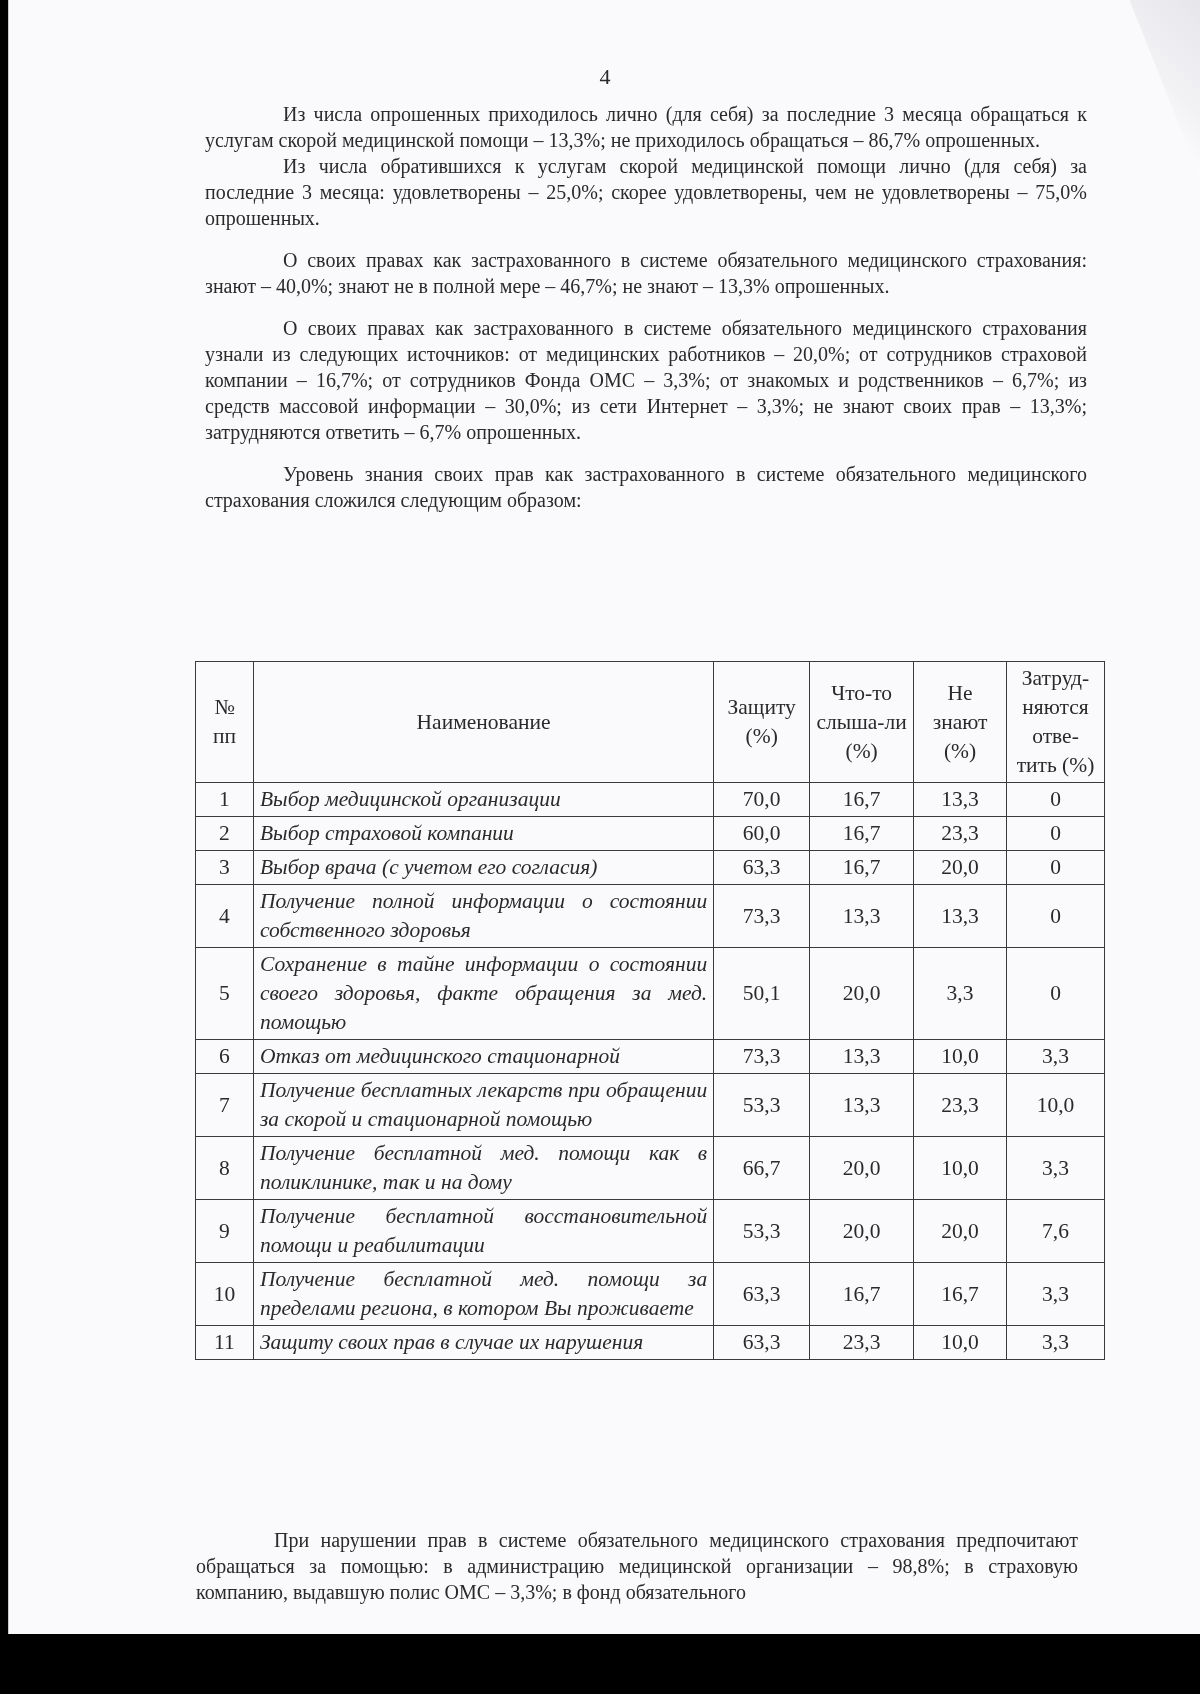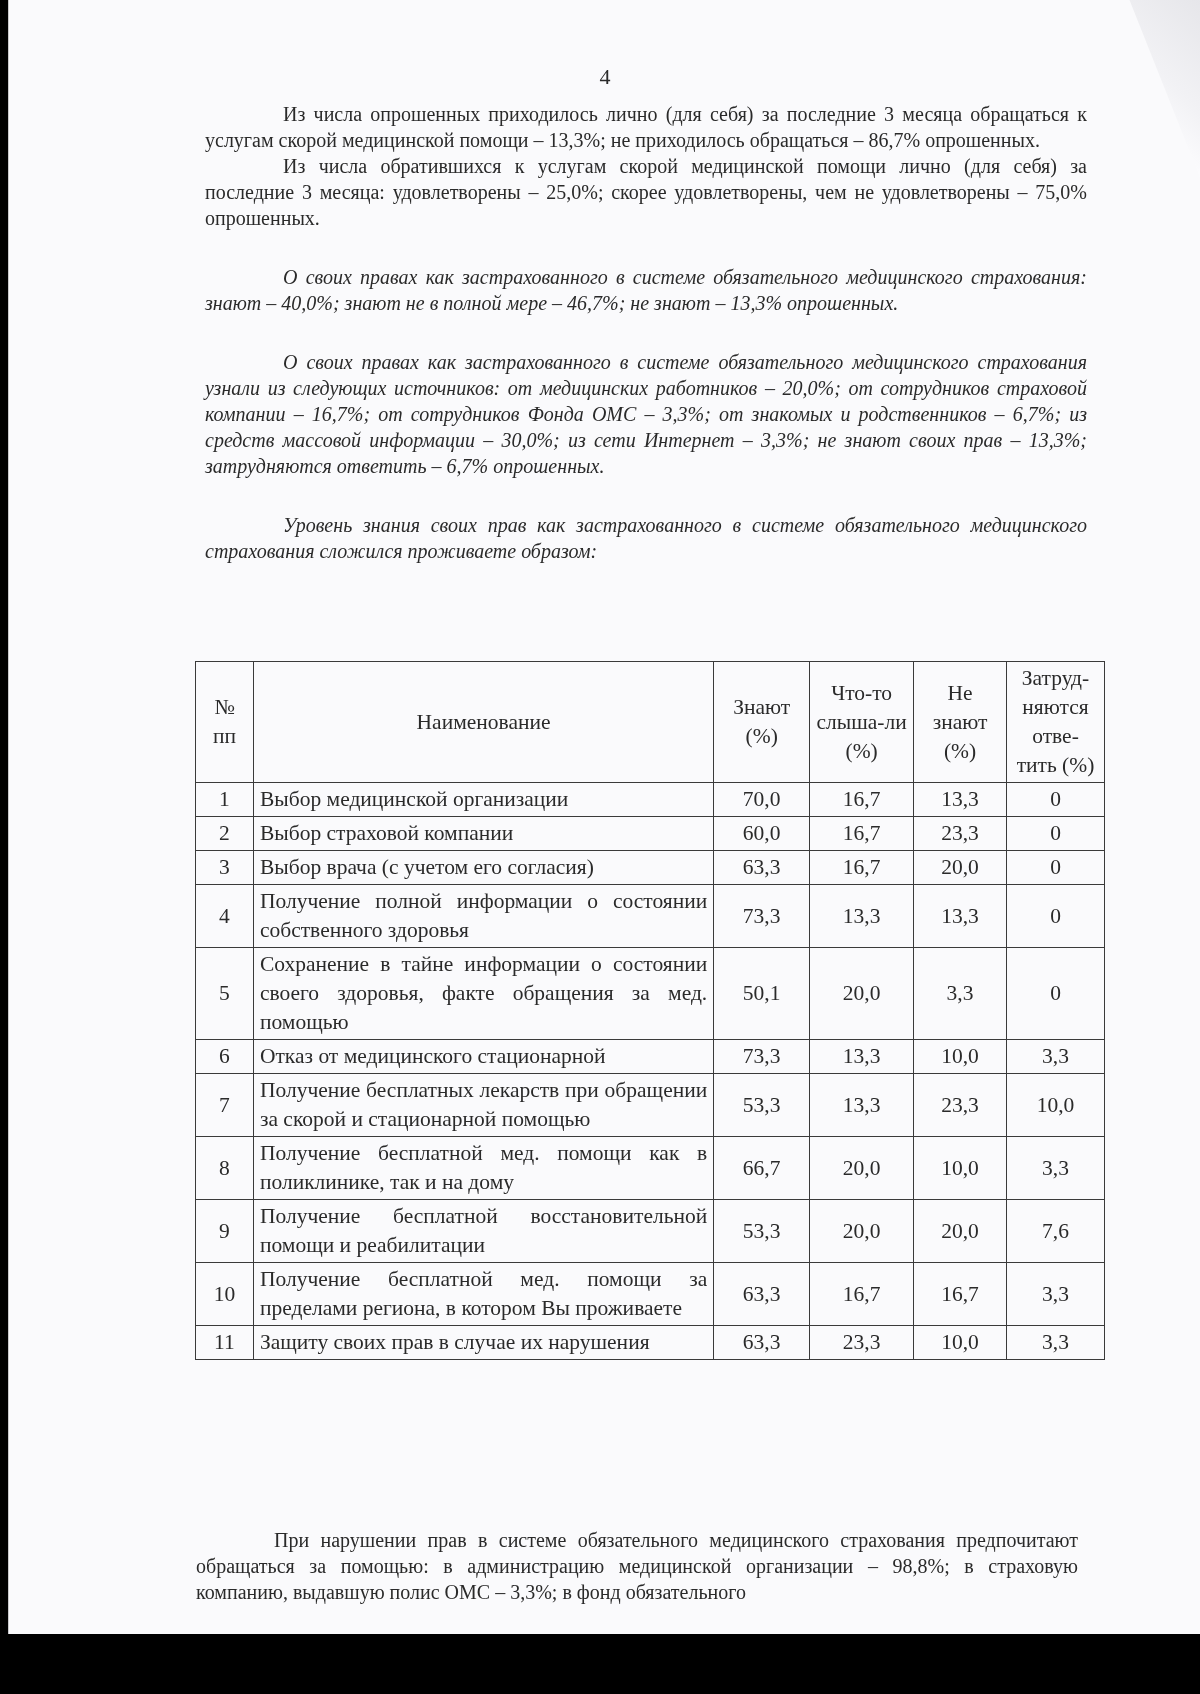--- a/index.html
+++ b/index.html
@@ -22,66 +22,66 @@
   }
   .page-number {
     position: absolute; left: 0; right: 0; top: 64px; text-align: center;
     font-size: 22px;
   }
   .content { position: absolute; left: 196px; top: 101px; width: 882px; }
   p.para {
     margin: 0; font-size: 20px; line-height: 26px; text-align: justify;
     text-indent: 78px;
   }
-  p.gap { margin-top: 33px; font-style: italic; }
+  p.gap { margin-top: 16px; }
   table.t {
     position: absolute; left: 195px; top: 661px; width: 910px;
     border-collapse: collapse; font-size: 21.5px; line-height: 29px;
   }
   table.t th, table.t td {
     border: 1.5px solid #3a3a3a; padding: 2px 6px; vertical-align: middle;
     font-weight: normal;
   }
   table.t th { text-align: center; }
   td.num { text-align: center; }
-  td.name { text-align: justify; }
+  td.name { text-align: justify; font-style: italic; }
   col.c0 { width: 58px; } col.c1 { width: 461px; } col.c2 { width: 96px; }
   col.c3 { width: 104px; } col.c4 { width: 93px; } col.c5 { width: 98px; }
   .bottom { position: absolute; left: 196px; top: 1527px; width: 882px; }
 </style>
 </head>
 <body>
 
 <div class="page">
   <div class="corner"></div>
   <div class="page-number">4</div>
 
   <div class="content">
     <p class="para">Из числа опрошенных приходилось лично (для себя) за последние 3 месяца обращаться к услугам скорой медицинской помощи – 13,3%; не приходилось обращаться – 86,7% опрошенных.</p>
     <p class="para">Из числа обратившихся к услугам скорой медицинской помощи лично (для себя) за последние 3 месяца: удовлетворены – 25,0%; скорее удовлетворены, чем не удовлетворены – 75,0% опрошенных.</p>
     <p class="para gap">О своих правах как застрахованного в системе обязательного медицинского страхования: знают – 40,0%; знают не в полной мере – 46,7%; не знают – 13,3% опрошенных.</p>
     <p class="para gap">О своих правах как застрахованного в системе обязательного медицинского страхования узнали из следующих источников: от медицинских работников – 20,0%; от сотрудников страховой компании – 16,7%; от сотрудников Фонда ОМС – 3,3%; от знакомых и родственников – 6,7%; из средств массовой информации – 30,0%; из сети Интернет – 3,3%; не знают своих прав – 13,3%; затрудняются ответить – 6,7% опрошенных.</p>
-    <p class="para gap">Уровень знания своих прав как застрахованного в системе обязательного медицинского страхования сложился проживаете образом:</p>
+    <p class="para gap">Уровень знания своих прав как застрахованного в системе обязательного медицинского страхования сложился следующим образом:</p>
   </div>
 </div>
 
 <table class="t">
   <colgroup>
       <col class="c0">
       <col class="c1">
       <col class="c2">
       <col class="c3">
       <col class="c4">
       <col class="c5">
     </colgroup>
   <thead>
     <tr>
       <th>№ пп</th>
       <th>Наименование</th>
-      <th>Знают (%)</th>
+      <th>Защиту (%)</th>
       <th>Что-то слыша-ли (%)</th>
       <th>Не знают (%)</th>
       <th>Затруд-няются отве-тить (%)</th>
     </tr>
   </thead>
   <tbody id="tbody">
       <tr>
         <td class="num">1</td>
         <td class="name">Выбор медицинской организации</td>
         <td class="num">70,0</td>

